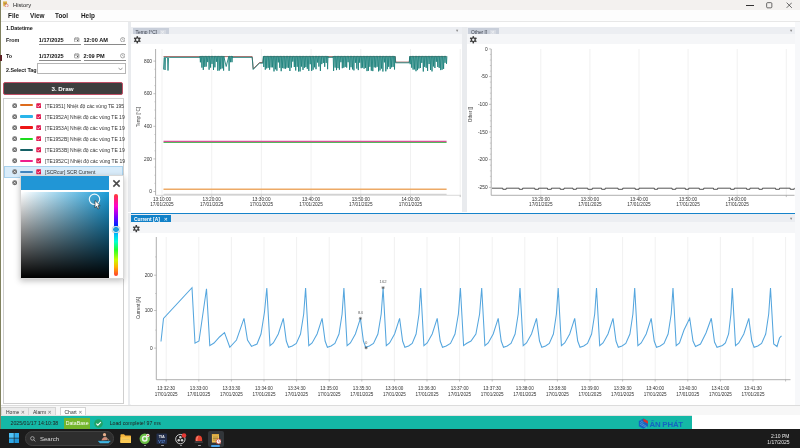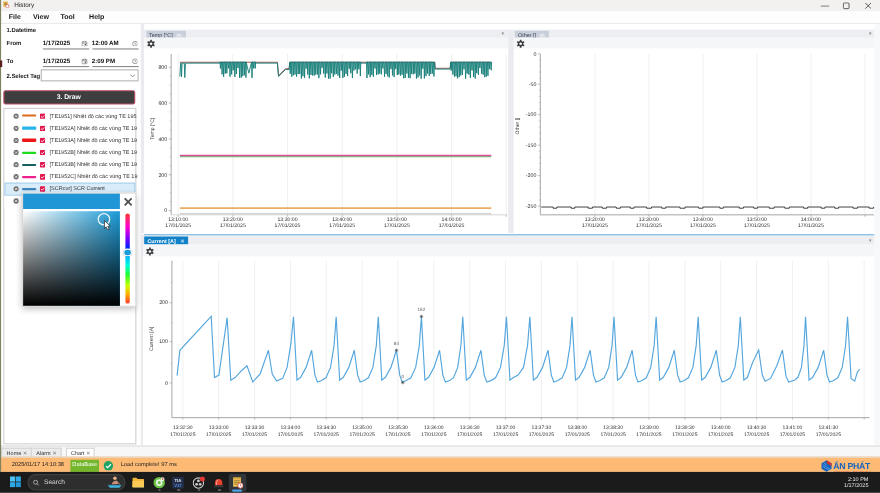--- a/index.html
+++ b/index.html
@@ -16,21 +16,21 @@
 #taglist { position:absolute; left:3px; top:76px; width:121px; height:306px; border:1px solid #cfcfcf; background:#fff; padding-top:1.4px; }
 .trow { position:relative; height:11.1px; width:100%; }
 .xc { position:absolute; left:8px; top:2.8px; width:5.4px; height:5.4px; }
 .cline { position:absolute; left:16px; top:4.4px; width:12.5px; height:2.2px; border-radius:1px; }
 .cbx { position:absolute; left:31.5px; top:2.7px; width:5.6px; height:5.6px; }
 .tlabel { position:absolute; left:41px; top:3px; font-size:5px; color:#333; white-space:nowrap; overflow:hidden; width:84px; }
 #dock { position:absolute; left:128px; top:21.5px; width:672px; height:383.5px; background:#fff; }
 .panel { position:absolute; background:#f5f6f8; }
 .tabstrip { position:absolute; left:0; top:0; right:0; height:7.5px; background:#eceef2; }
 .tab { position:absolute; left:1.5px; top:0.5px; height:7px; background:#c9cfda; color:#3f4450; font-size:4.9px; padding:1.2px 3px 0 3px; }
-#statusrow { position:absolute; left:0; top:415px; width:800px; height:14px; background:#fdba74; border-top:1px solid #e2e2e2; }
+#statusrow { position:absolute; left:0; top:415px; width:692px; height:14px; background:#14b8a6; border-top:1px solid #e2e2e2; }
 #tabbar { position:absolute; left:0; top:404.9px; width:800px; height:10.2px; background:#f7f7f7; border-top:1px solid #dcdcdc; }
 .btab { position:absolute; top:0.8px; height:9.4px; font-size:5px; color:#333; background:#ececec; border:1px solid #d4d4d4; border-bottom:none; padding:1.6px 3px 0 4px; }
 #taskbar { position:absolute; left:0; top:429px; width:800px; height:19px; background:#1b1b1b; }
 .tbi { position:absolute; top:4px; width:11.5px; height:11.5px; }
 .tdot { position:absolute; top:16.2px; width:2.5px; height:1.2px; border-radius:1px; background:#9a9a9a; }
 </style></head>
 <body>
 <div id="titlebar">
   <svg style="position:absolute;left:2.2px;top:1.1px;width:6.4px;height:6.4px" viewBox="0 0 12 12">
       <path d="M2 1.2H9.4V10H2Z" fill="#eec25a"></path>

